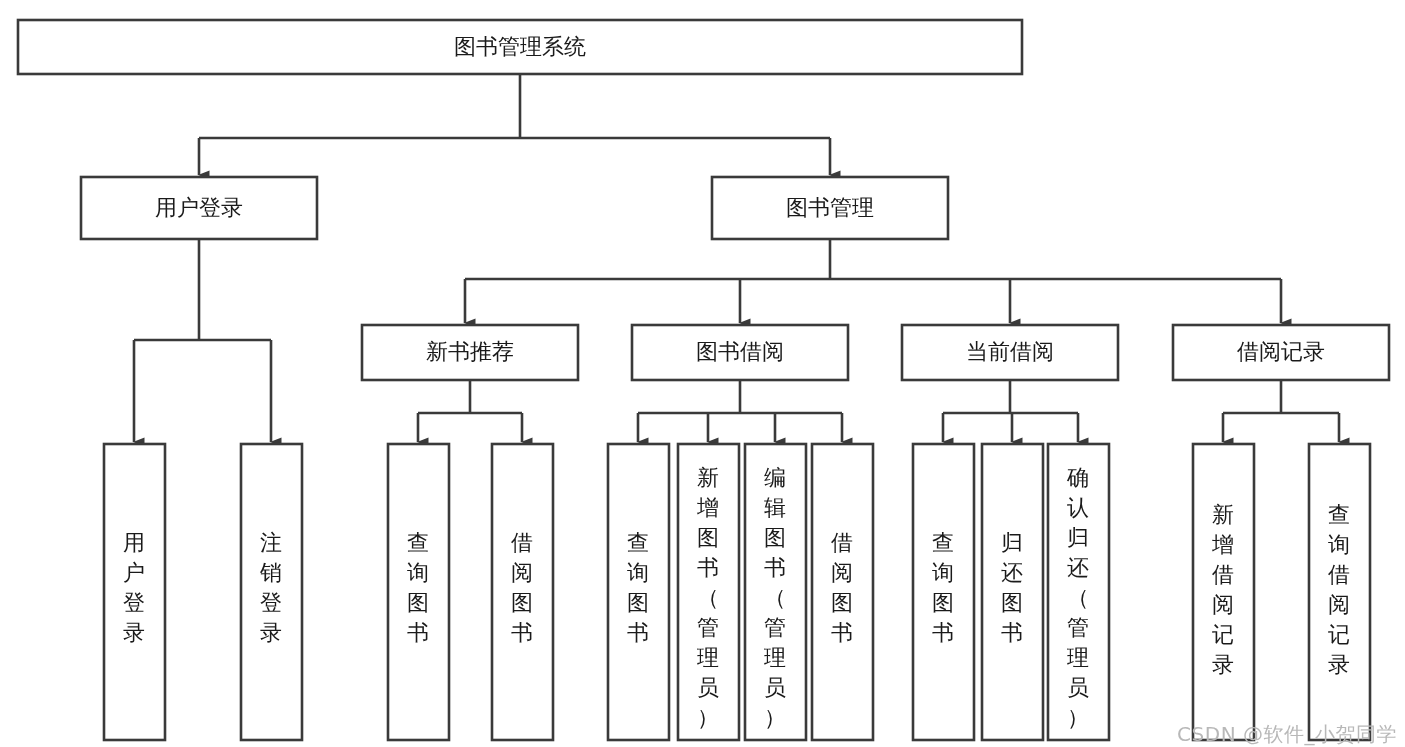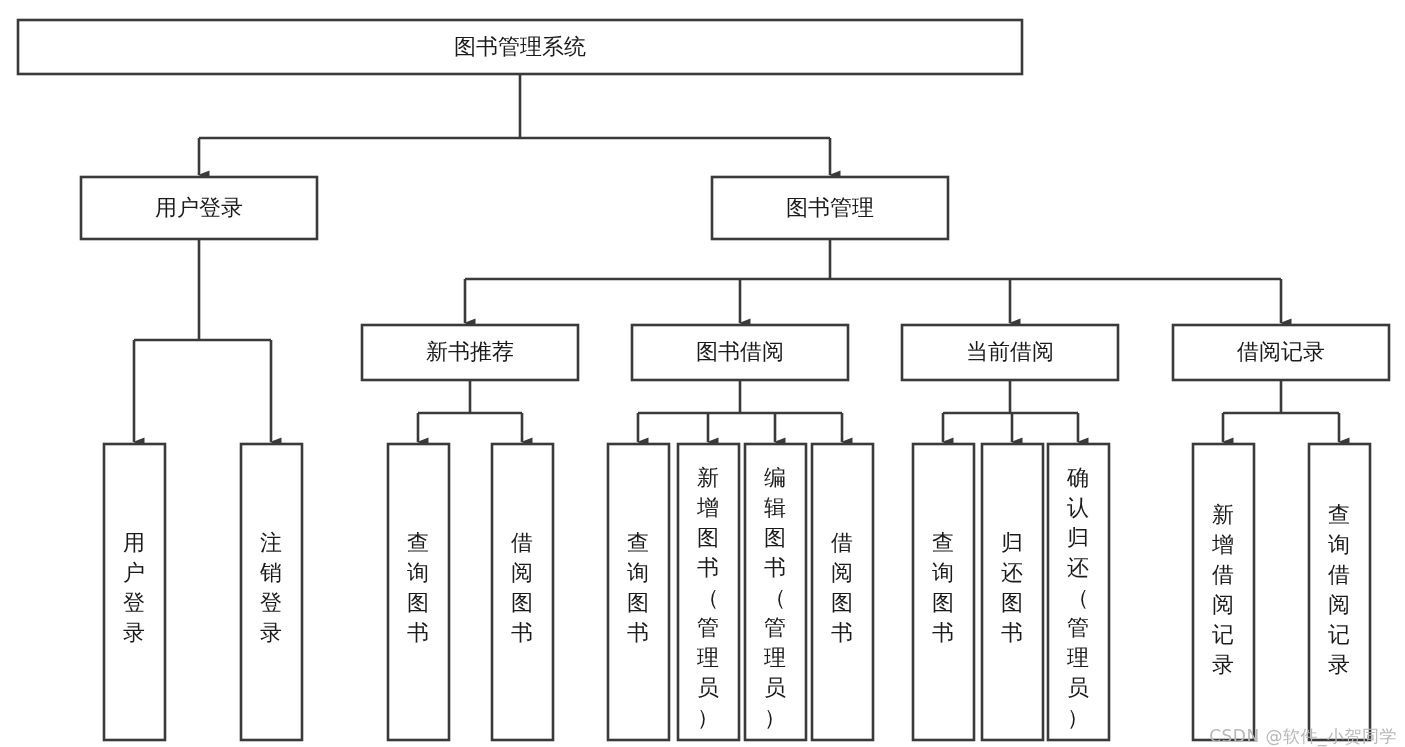--- a/index.html
+++ b/index.html
@@ -54,21 +54,21 @@
     fill: #1a1a1a;
     font-size: 22px;
     text-anchor: middle;
     white-space: pre;
   }
   .watermark {
     position: absolute;
     right: 8px;
     bottom: 6px;
     font-family: "DejaVu Sans", "Liberation Sans", sans-serif;
-    font-size: 17px;
+    font-size: 20px;
     color: #b8b8b8;
     letter-spacing: 0.5px;
     user-select: none;
     pointer-events: none;
   }
 </style>
 </head>
 <body>
 
 <div id="diagram-root">

